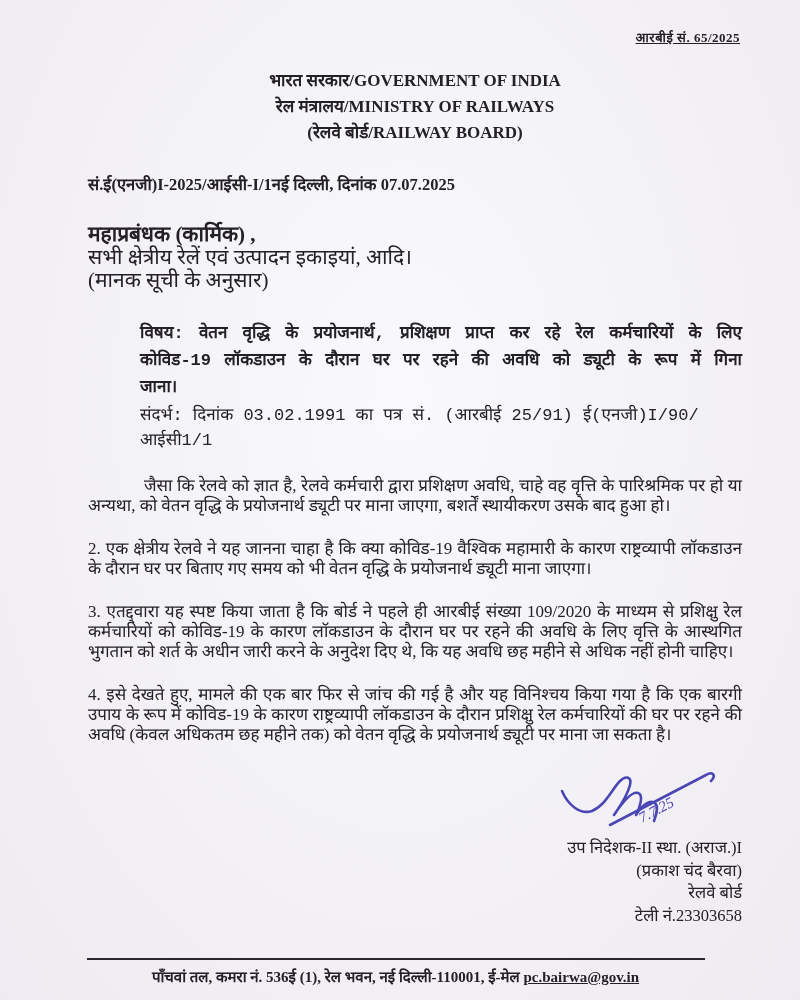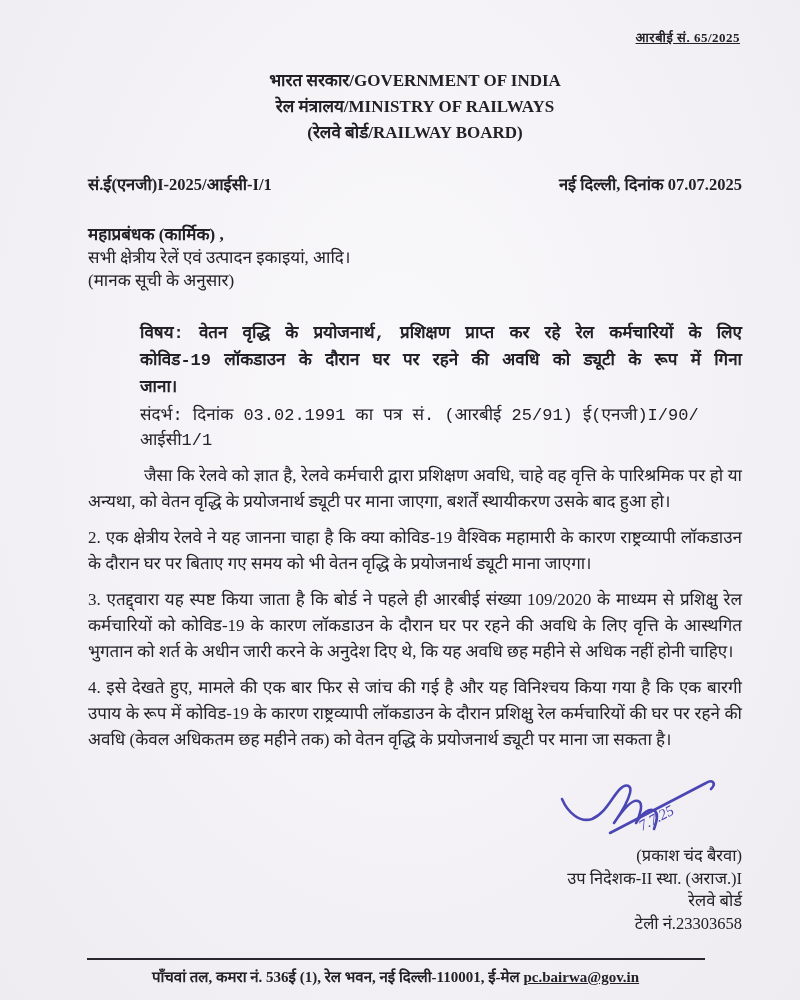--- a/index.html
+++ b/index.html
@@ -14,28 +14,28 @@
     background:#f4f2f6;
     background-image: radial-gradient(ellipse at 50% 40%, rgba(255,255,255,0.5), rgba(226,223,232,0.35));
     color:#232028;
     overflow:hidden;
   }
   .content { padding:28px 58px 0 88px; }
   .rb-line { text-align:right; padding-right:2px; font-size:13px; font-weight:bold; }
   .rb-line .ul { text-decoration:underline; letter-spacing:0.5px; }
   .header { text-align:center; margin-top:22px; font-weight:bold; }
   .header .h-line { font-size:17px; line-height:26px;font-family:Liberation Serif, serif; }
-  .ref-row { display:flex; justify-content:space-between; margin-top:26px; font-weight:bold; font-size:16.5px; }
-  .addressee { margin-top:28px; font-size:17px; line-height:23px; }
+  .ref-row { display:flex; justify-content:flex-start; margin-top:26px; font-weight:bold; font-size:16.5px; }
+  .addressee { margin-top:28px; font-size:21px; line-height:23px; }
   .addressee .to-name { font-weight:bold; }
   .subject-block { margin-top:28px; margin-left:52px; font-size:17px;font-family:Liberation Mono, monospace; }
   .subject { font-weight:bold; text-align:justify; line-height:27px; }
   .reference { margin-top:2px; line-height:25px; }
   .body-text { font-size:17px; }
-  .para { text-align:justify; line-height:26px; margin-top:10px; }
+  .para { text-align:justify; line-height:20px; margin-top:23px; }
   .para.indent-first { text-indent:56px; }
   .signature-block { margin-top:16px; padding-right:0; text-align:right; font-size:16.5px; line-height:22.5px; }
   .sig-art { position:relative; height:72px; margin-bottom:4px; }
   .sig-art svg { position:absolute; right:-12px; top:0; }
   .sig-ink-text { font-size:15px; font-style:italic; }
   .footer { position:absolute; left:0; right:9px; bottom:14px; text-align:center; }
   .footer-rule { width:618px; margin:0 auto 6px auto; border:none; border-top:2.5px solid #2a2730; }
   .footer-text { font-size:15px; font-weight:bold; }
   .footer-text .email { text-decoration:underline; cursor:pointer; }
 </style>
@@ -81,22 +81,22 @@
     <div class="signature-block">
       <div class="sig-art">
         <svg width="200" height="72" viewBox="0 0 200 72">
           <g fill="none" stroke="#4a46b4" stroke-width="2.6" stroke-linecap="round" stroke-linejoin="round">
             <path d="M8,30 C14,44 26,54 38,50 C52,44 58,28 66,20 C72,14 78,16 76,24 C73,36 64,48 60,54 C68,42 78,30 84,32 C90,34 86,46 82,54 C88,44 96,38 101,42 C105,46 102,54 100,60"></path>
             <path d="M56,64 L152,14 C158,10 163,14 157,20"></path>
           </g>
           <text class="sig-ink-text" x="88" y="62" transform="rotate(-28 88 62)" fill="#4a46b4">7.7.25</text>
         </svg>
       </div>
+      <div>उप  निदेशक-II स्था. (अराज.)I</div>
       <div>(प्रकाश  चंद  बैरवा)</div>
-      <div>उप  निदेशक-II स्था. (अराज.)I</div>
       <div>रेलवे  बोर्ड</div>
       <div>टेली  नं.23303658</div>
     </div>
 
   </div>
 
   <div class="footer">
     <hr class="footer-rule">
     <div class="footer-text">
       <span>पाँचवां तल, कमरा नं. 536ई (1), रेल भवन, नई दिल्ली-110001, ई-मेल </span><span class="email">pc.bairwa@gov.in</span>

